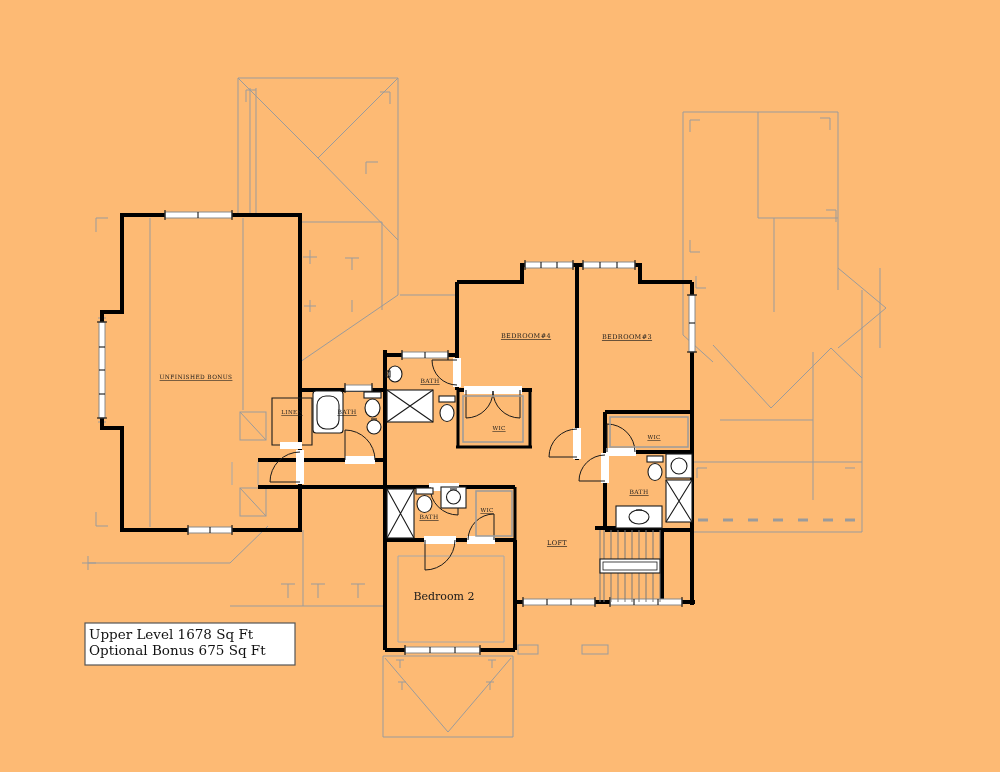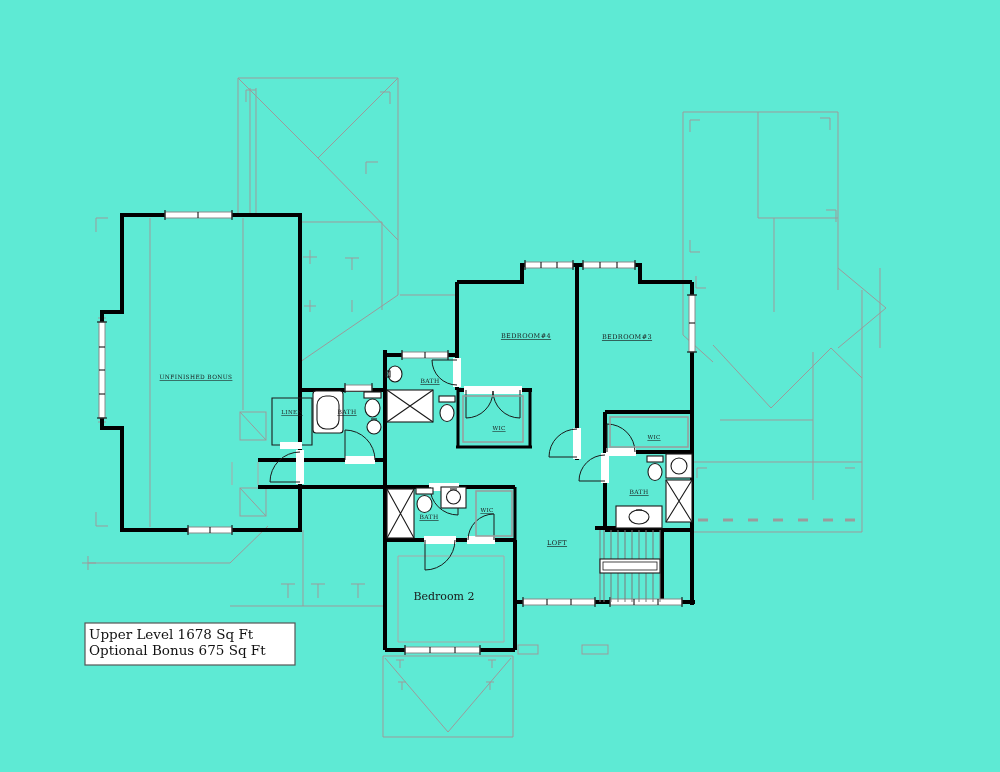--- a/index.html
+++ b/index.html
@@ -1,16 +1,16 @@
 <!DOCTYPE html>
 <html><head>
 <meta charset="utf-8">
 <style>
   html,body { margin:0; padding:0; background:#ffffff; }
-  .stage { width:1000px; height:772px; position:relative; background:#5eead4; overflow:hidden; }
+  .stage { width:1000px; height:772px; position:relative; background:#fdba74; overflow:hidden; }
   svg { display:block; }
   .wall  { stroke:#000; stroke-width:4; fill:none; stroke-linecap:butt; }
   .wall3 { stroke:#000; stroke-width:3; fill:none; }
   .roof  { stroke:#9b9b9b; stroke-width:1; fill:none; }
   .roofd { stroke:#9b9b9b; stroke-width:3; fill:none; }
   .grayln{ stroke:#a8a8a8; stroke-width:1; fill:none; }
   .win   { fill:#ffffff; stroke:#8a8a8a; stroke-width:1; }
   .wtick { stroke:#000; stroke-width:1; fill:none; }
   .door  { stroke:#1a1a1a; stroke-width:1; fill:none; }
   .erase { fill:#ffffff; stroke:none; }

